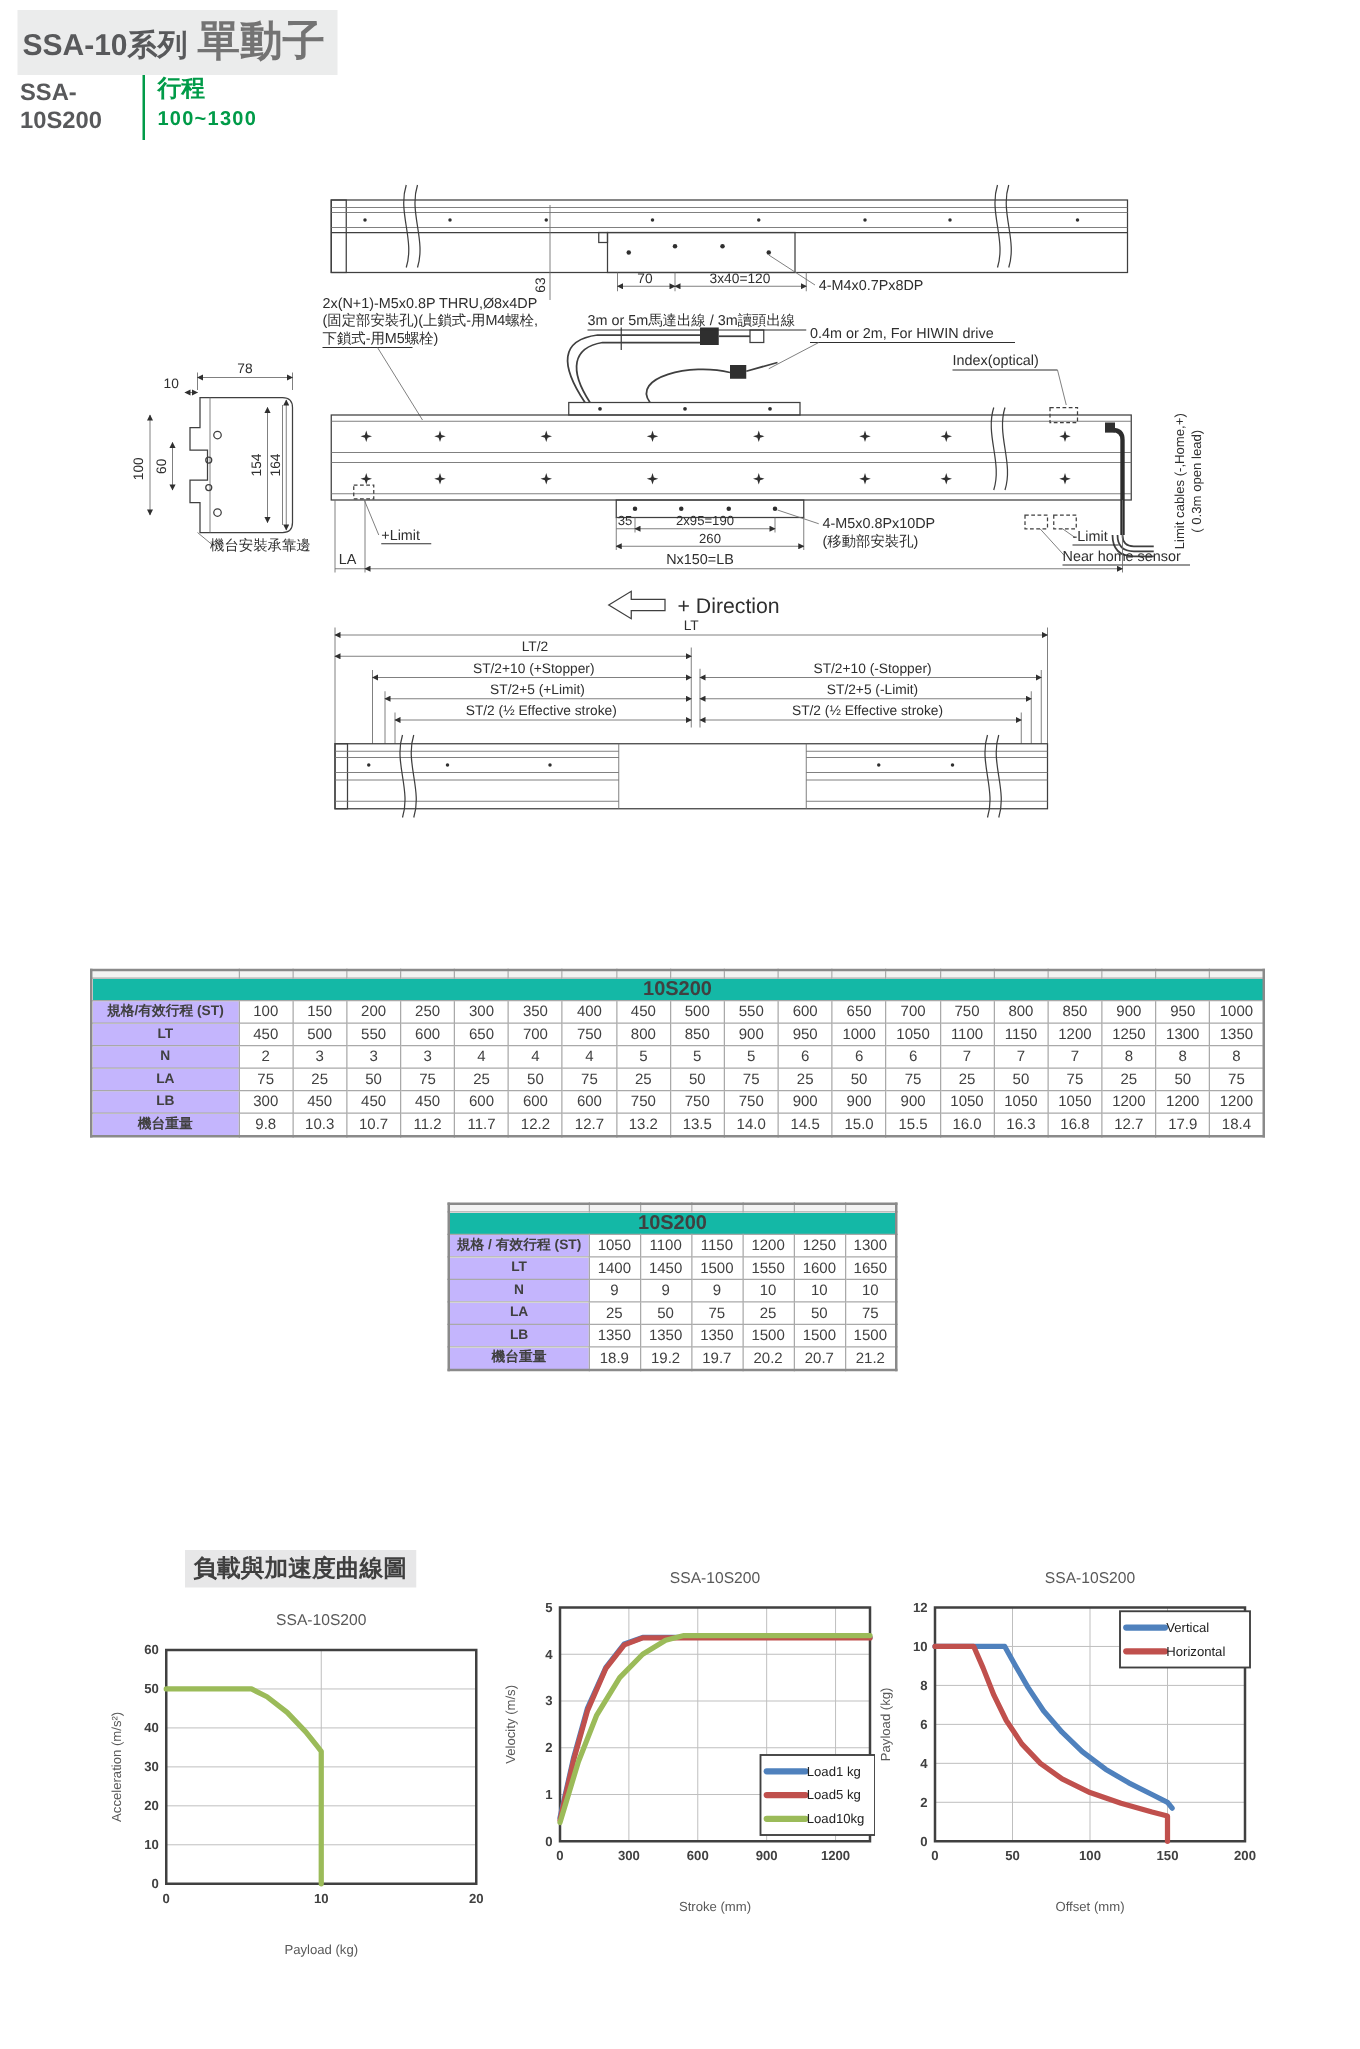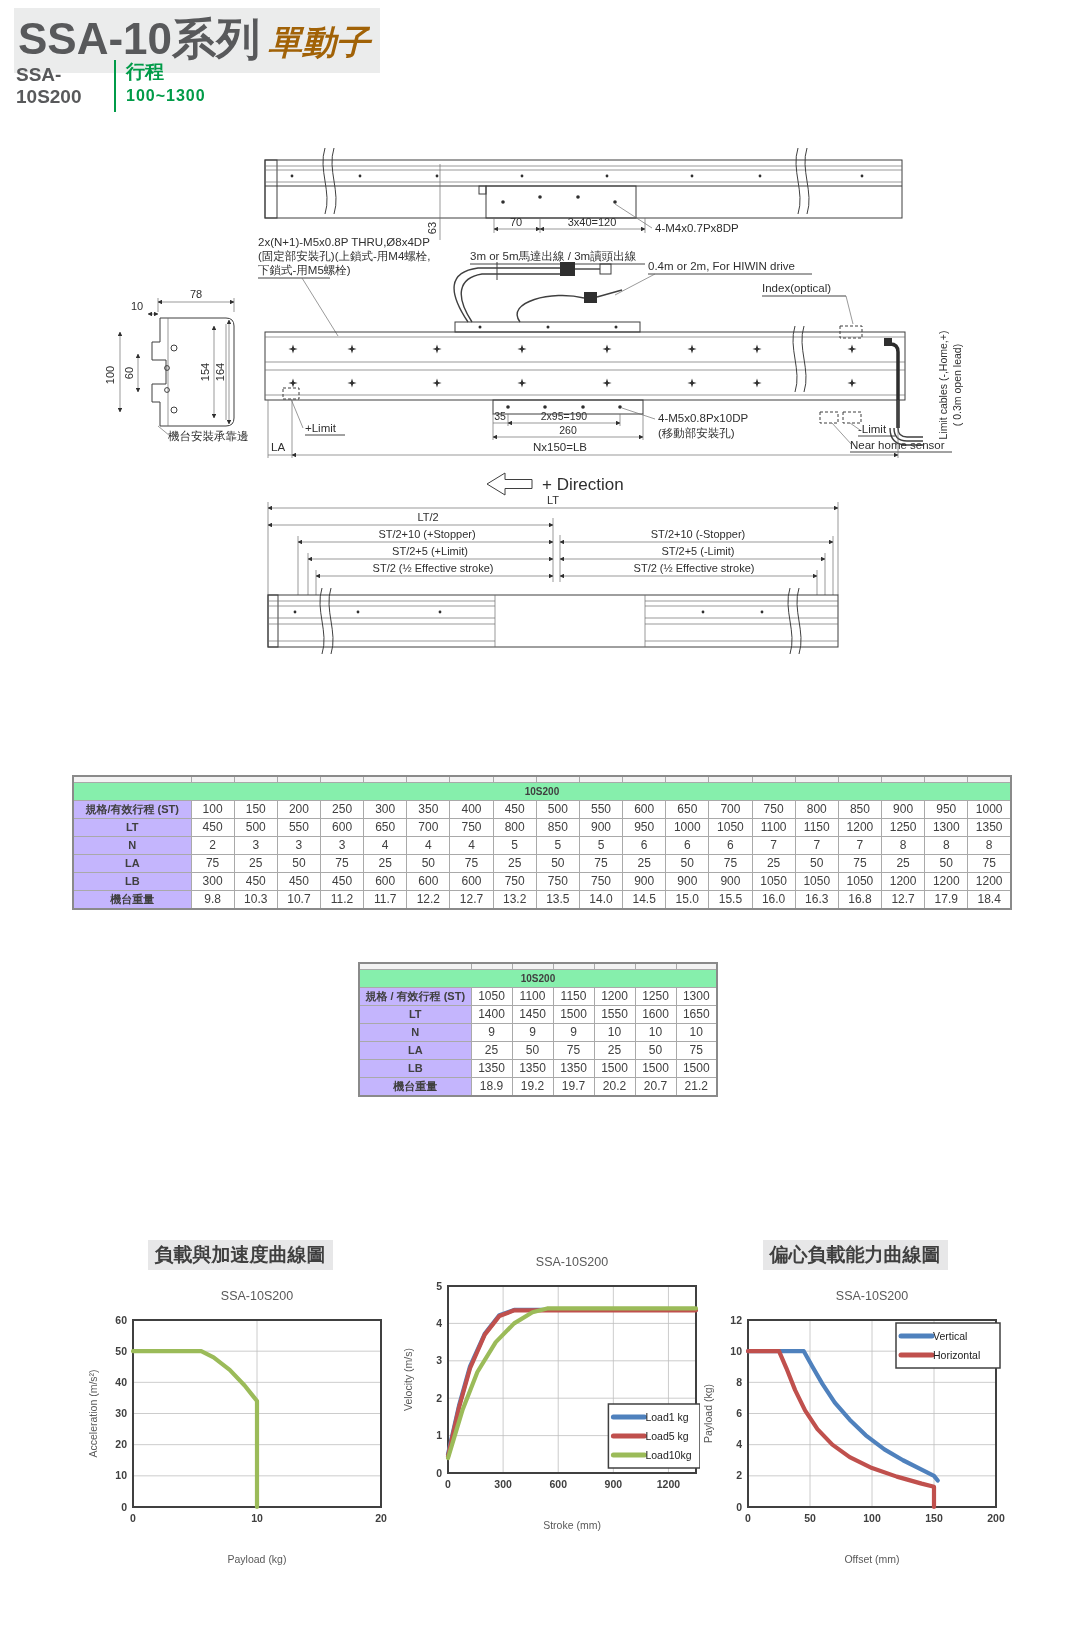--- a/index.html
+++ b/index.html
@@ -2,22 +2,22 @@
 <html><head>
 <meta charset="utf-8">
 <style>
   html,body{margin:0;padding:0;background:#fff;}
   .page{position:relative;width:1088px;height:1639px;background:#fff;
         font-family:"Liberation Sans",sans-serif;color:#333;overflow:hidden;}
 
   
   .hdr-band{position:absolute;left:14px;top:8px;display:inline-block;background:#ebecec;
             padding:2px 10px 4px 4px;}
-  .hdr-series{font-size:44px;font-weight:bold;color:#58595b;letter-spacing:0;}
-  .hdr-rotor{font-size:34px;font-weight:bold;color:#a16207;margin-left:8px;font-style:italic;}
+  .hdr-series{font-size:24px;font-weight:bold;color:#58595b;letter-spacing:0;}
+  .hdr-rotor{font-size:34px;font-weight:bold;color:#737373;margin-left:8px;}
   .hdr-sub{position:absolute;left:16px;top:60px;display:flex;align-items:flex-start;}
   .hdr-model{font-size:19px;font-weight:bold;color:#58595b;margin-top:4px;width:96px;}
   .hdr-bar{width:2px;background:#009b48;height:52px;margin:0 10px 0 2px;}
   .hdr-stroke{color:#009b48;font-size:19px;line-height:24px;font-weight:bold;}
   .hdr-stroke .rng{font-size:16px;letter-spacing:1px;}
 
   
   svg text{font-family:"Liberation Sans",sans-serif;}
   .dln{stroke:#3f3f3f;stroke-width:1;fill:none;}
   .dthin{stroke:#6e6e6e;stroke-width:.7;fill:none;}
@@ -28,21 +28,21 @@
   .dtxt-s{font-size:10.5px;fill:#2f2f2f;}
   .ddim{font-size:11px;fill:#2f2f2f;}
   .dund{stroke:#2f2f2f;stroke-width:.9;}
 
   
   .spec-table{border-collapse:collapse;table-layout:fixed;font-size:12px;color:#404040;
               position:absolute;background:#fff;border:2px solid #8a8a8a;}
   .spec-table td,.spec-table th{border:1px solid #a9a9a9;text-align:center;
               height:17px;line-height:17px;padding:0;overflow:hidden;white-space:nowrap;}
   .spec-table tr.pad td{height:5px;line-height:5px;background:#f3f3f3;}
-  .spec-table .title-cell{background:#86efac;font-weight:bold;font-size:10px;}
+  .spec-table .title-cell{background:#14b8a6;font-weight:bold;font-size:16px;}
   .spec-table th.rowlabel{background:#c4b5fd;font-weight:bold;font-size:11px;color:#404040;}
 
   
   .chart-block{position:absolute;width:310px;}
   .chart-title{text-align:center;margin-bottom:4px;}
   .chart-title span{display:inline-block;background:#e7e7e8;color:#3f3f3f;
                     font-size:19px;font-weight:bold;padding:2px 7px;}
 </style>
 </head>
 <body>
@@ -625,21 +625,20 @@
             <line x1="213.4" y1="177" x2="244.4" y2="177" stroke="#4f81bd" stroke-width="5" stroke-linecap="round"></line>
             <text x="245.4" y="180.5" font-size="10.5" fill="#222">Load1 kg</text>
             <line x1="213.4" y1="196" x2="244.4" y2="196" stroke="#c0504d" stroke-width="5" stroke-linecap="round"></line>
             <text x="245.4" y="199.5" font-size="10.5" fill="#222">Load5 kg</text>
             <line x1="213.4" y1="215" x2="244.4" y2="215" stroke="#9bbb59" stroke-width="5" stroke-linecap="round"></line>
             <text x="245.4" y="218.5" font-size="10.5" fill="#222">Load10kg</text>
           </g>
         </svg></div>
   </div>
   <div class="chart-block" style="left:700px;top:1240px;">
-    <div class="chart-title"><span>偏心負載能力曲線圖</span></div>
     <div><svg width="310" height="295" viewBox="0 0 310 295">
           <rect x="0" y="0" width="310" height="295" fill="#ffffff"></rect>
           <text x="172" y="26" text-anchor="middle" font-size="12.5" fill="#595959">SSA-10S200</text>
           <line x1="48" y1="201.83333333333334" x2="296" y2="201.83333333333334" stroke="#bfbfbf" stroke-width="0.8"></line>
           <line x1="48" y1="170.66666666666669" x2="296" y2="170.66666666666669" stroke="#bfbfbf" stroke-width="0.8"></line>
           <line x1="48" y1="139.5" x2="296" y2="139.5" stroke="#bfbfbf" stroke-width="0.8"></line>
           <line x1="48" y1="108.33333333333334" x2="296" y2="108.33333333333334" stroke="#bfbfbf" stroke-width="0.8"></line>
           <line x1="48" y1="77.16666666666666" x2="296" y2="77.16666666666666" stroke="#bfbfbf" stroke-width="0.8"></line>
           <line x1="110" y1="46" x2="110" y2="233" stroke="#bfbfbf" stroke-width="0.8"></line>
           <line x1="172" y1="46" x2="172" y2="233" stroke="#bfbfbf" stroke-width="0.8"></line>

